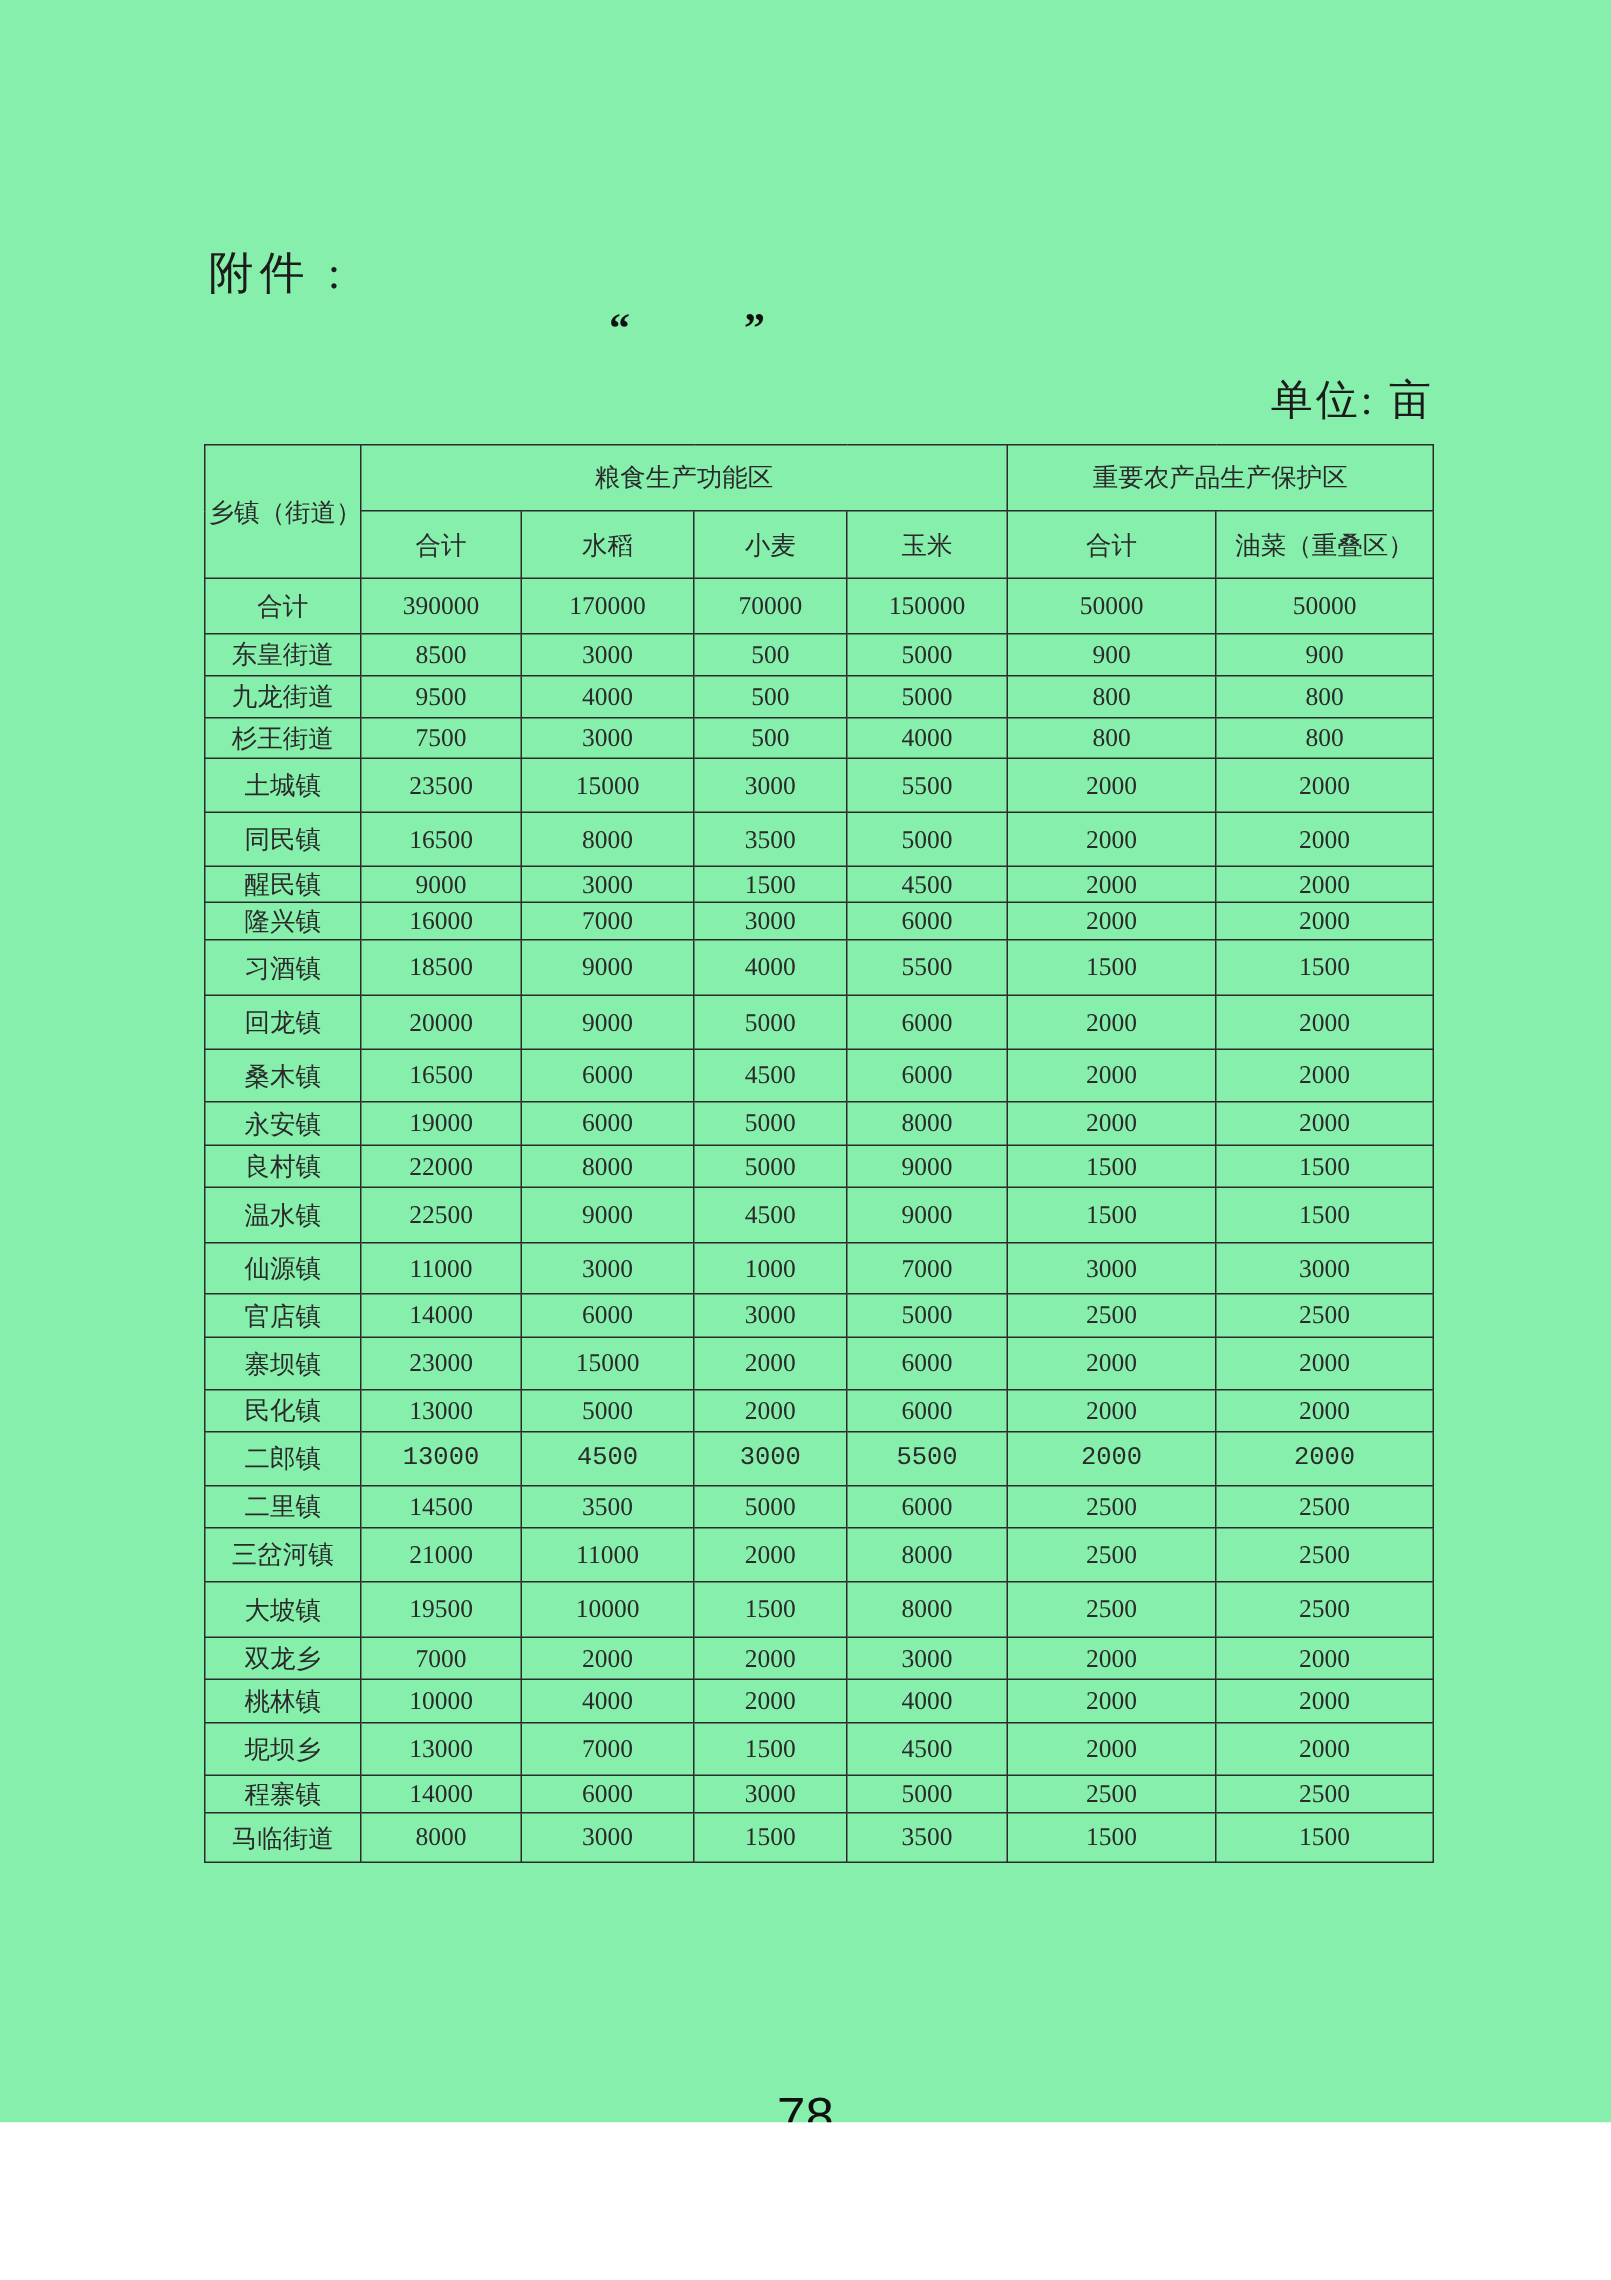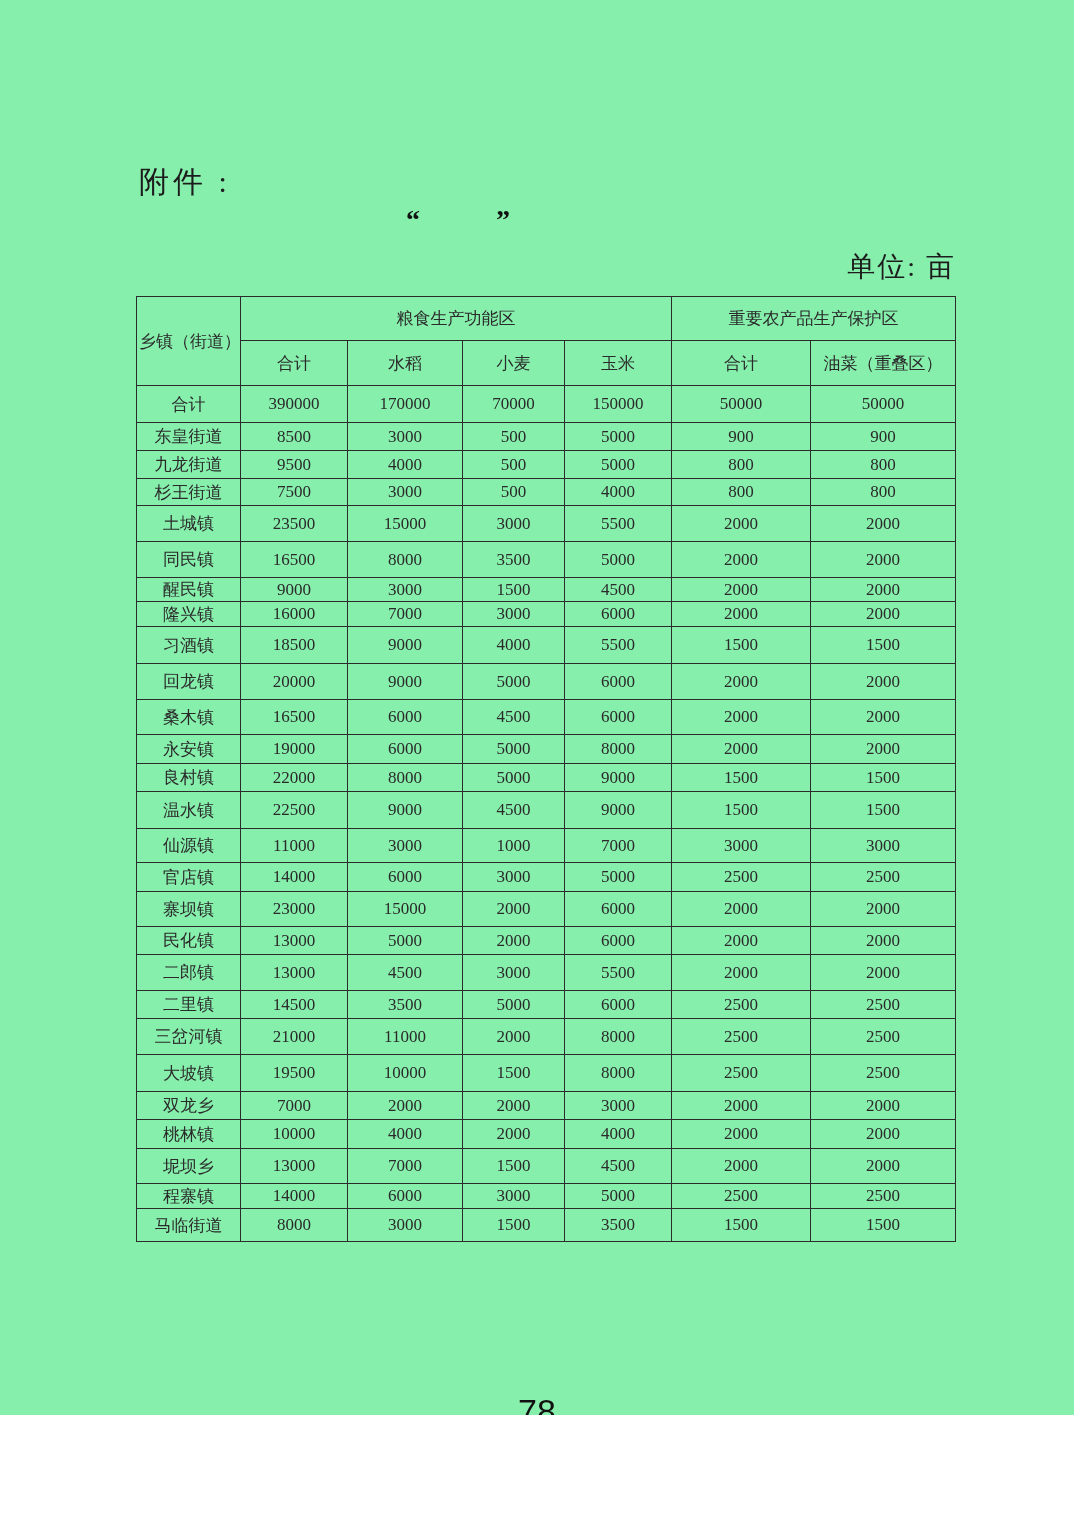--- a/index.html
+++ b/index.html
@@ -268,21 +268,21 @@
         </tr>
         <tr style="height: 28px;">
           <td>民化镇</td>
           <td>13000</td>
           <td>5000</td>
           <td>2000</td>
           <td>6000</td>
           <td>2000</td>
           <td>2000</td>
         </tr>
-        <tr style="height: 36px;">
+        <tr style="height: 36px; font-family: Liberation Mono, monospace;">
           <td>二郎镇</td>
           <td>13000</td>
           <td>4500</td>
           <td>3000</td>
           <td>5500</td>
           <td>2000</td>
           <td>2000</td>
         </tr>
         <tr style="height: 28px; padding-left: 12px;">
           <td>二里镇</td>

